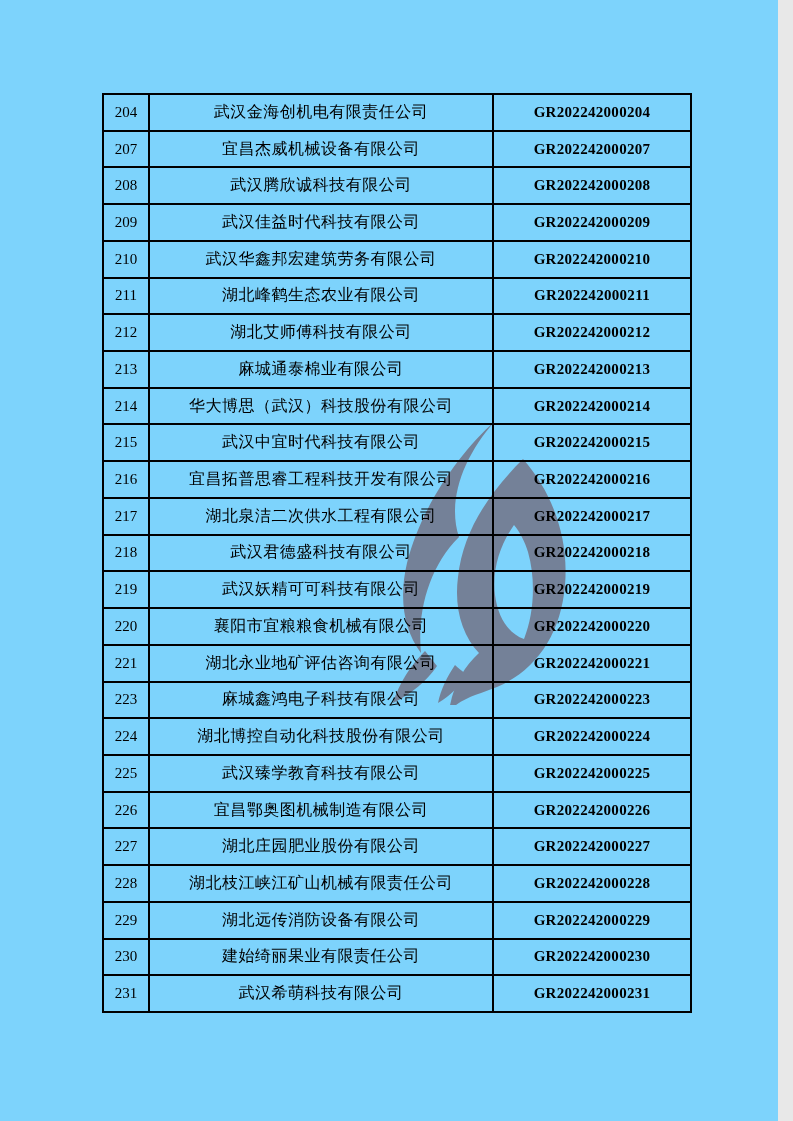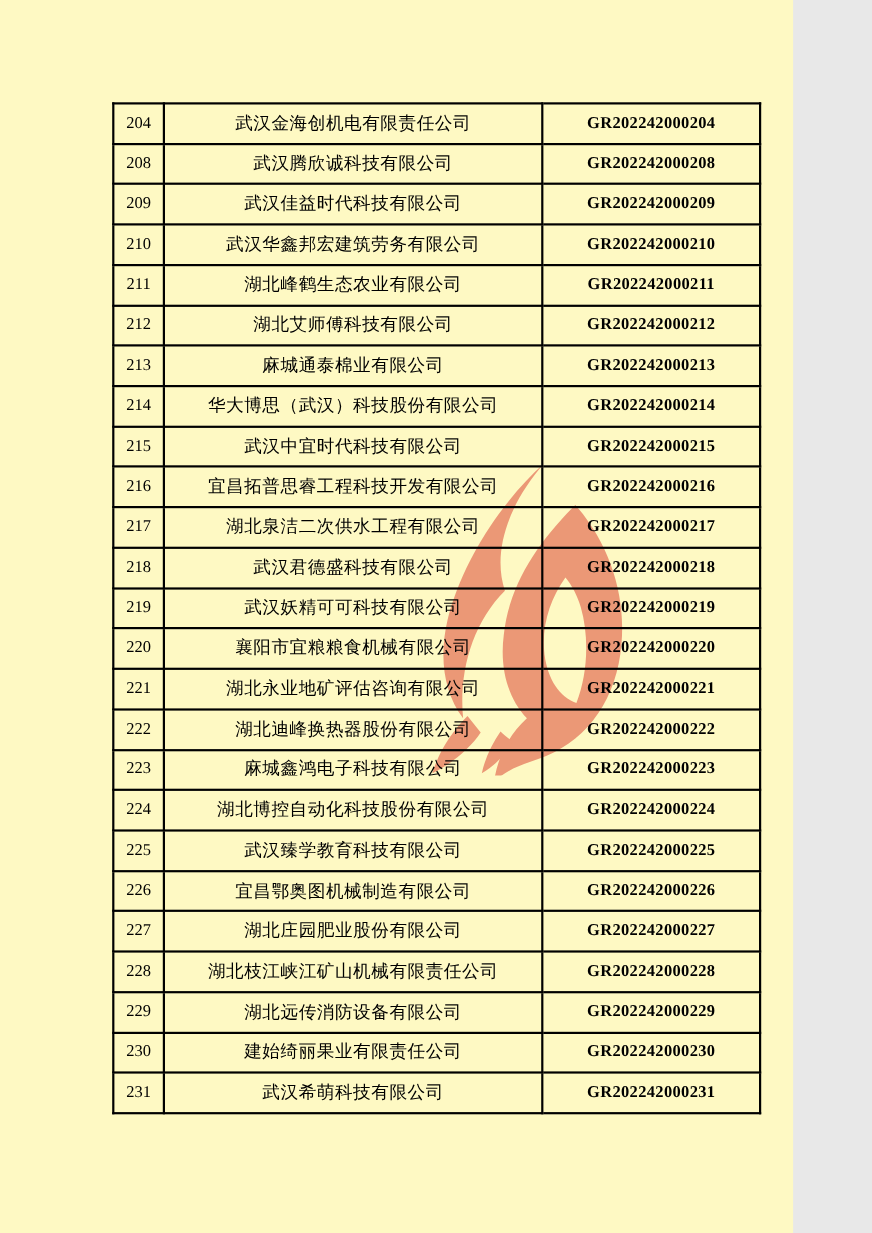--- a/index.html
+++ b/index.html
@@ -1,21 +1,21 @@
 <!DOCTYPE html>
 <html><head>
 <meta charset="utf-8">
 <style>
   * { margin: 0; padding: 0; box-sizing: border-box; }
   html, body { background: #e8e8e8; }
   .page {
     position: relative;
-    width: 721px;
+    width: 778px;
     height: 1121px;
-    background: #fef9c3;
+    background: #7dd3fc;
     overflow: hidden;
     font-family: "Liberation Serif", "DejaVu Serif", serif;
   }
   .cert-table {
     position: absolute;
     left: 102px;
     top: 93px;
     width: 588px;
     height: 920px;
     border-collapse: collapse;
@@ -66,20 +66,25 @@
   <table class="cert-table">
     <tbody>
   <tr class="cert-row">
     <td class="col-no">204</td>
     <td class="col-company">武汉金海创机电有限责任公司</td>
     <td class="col-cert">GR202242000204</td>
   </tr>
 
 
 
+  <tr class="cert-row">
+    <td class="col-no">207</td>
+    <td class="col-company">宜昌杰威机械设备有限公司</td>
+    <td class="col-cert">GR202242000207</td>
+  </tr>
 
   <tr class="cert-row">
     <td class="col-no">208</td>
     <td class="col-company">武汉腾欣诚科技有限公司</td>
     <td class="col-cert">GR202242000208</td>
   </tr>
 
   <tr class="cert-row">
     <td class="col-no">209</td>
     <td class="col-company">武汉佳益时代科技有限公司</td>
@@ -151,25 +156,20 @@
     <td class="col-company">襄阳市宜粮粮食机械有限公司</td>
     <td class="col-cert">GR202242000220</td>
   </tr>
 
   <tr class="cert-row">
     <td class="col-no">221</td>
     <td class="col-company">湖北永业地矿评估咨询有限公司</td>
     <td class="col-cert">GR202242000221</td>
   </tr>
 
-  <tr class="cert-row">
-    <td class="col-no">222</td>
-    <td class="col-company">湖北迪峰换热器股份有限公司</td>
-    <td class="col-cert">GR202242000222</td>
-  </tr>
 
   <tr class="cert-row">
     <td class="col-no">223</td>
     <td class="col-company">麻城鑫鸿电子科技有限公司</td>
     <td class="col-cert">GR202242000223</td>
   </tr>
 
   <tr class="cert-row">
     <td class="col-no">224</td>
     <td class="col-company">湖北博控自动化科技股份有限公司</td>

